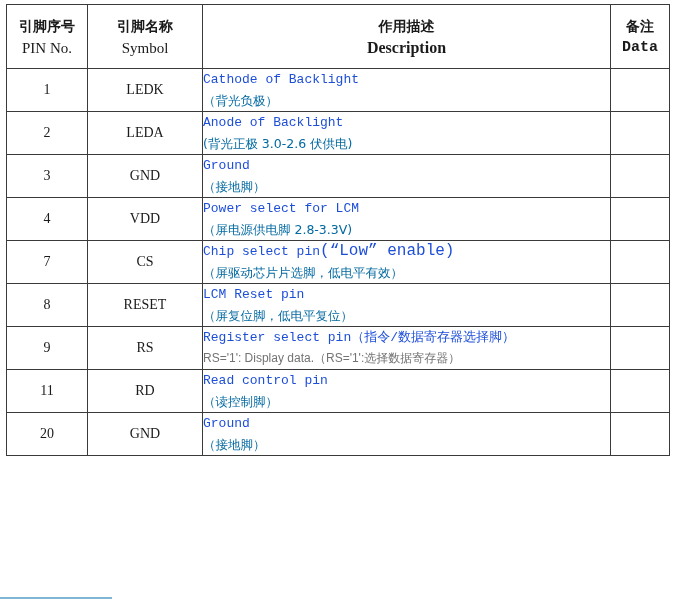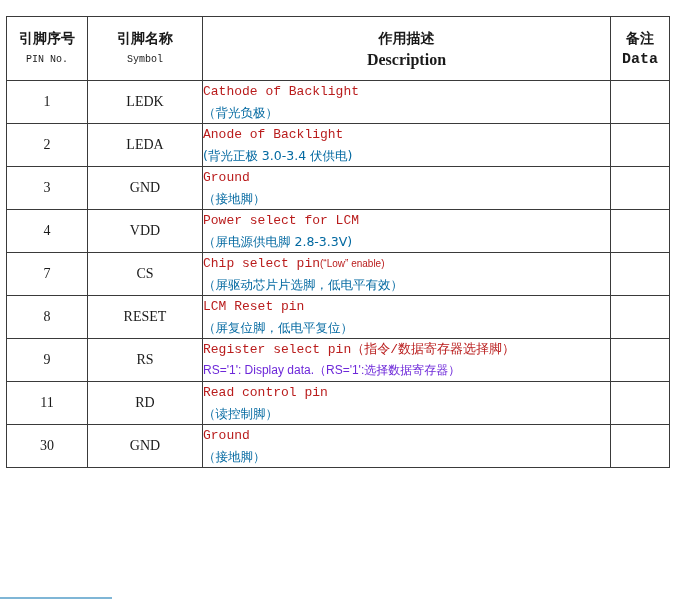--- a/index.html
+++ b/index.html
@@ -1,38 +1,38 @@
 <!DOCTYPE html>
 <html><head>
 <meta charset="utf-8">
 <style>
   html, body { margin: 0; padding: 0; }
   body {
     width: 676px; height: 601px; background: #ffffff; position: relative; overflow: hidden;
     font-family: "Liberation Serif", "DejaVu Serif", serif; color: #1a1a1a;
   }
   table.pin-table {
-    position: absolute; left: 6px; top: 16px;
+    position: absolute; left: 6px; top: 4px;
     width: 663px; border-collapse: collapse; table-layout: fixed;
   }
   table.pin-table td, table.pin-table th {
     border: 1.5px solid #3a3a3a; padding: 0; vertical-align: middle;
   }
   th { font-weight: bold; text-align: center; height: 63px; }
   th .zh { font-family: "DejaVu Sans", sans-serif; font-size: 14px; font-weight: bold; display: block; line-height: 22px; }
   th .en { font-size: 16px; display: block; line-height: 22px; }
-  th .en.mono { font-family: Liberation Mono, monospace; font-weight: normal; font-size: 10px; }
+  th .en.mono { font-family: Liberation Serif, serif; font-weight: normal; font-size: 15px; }
   th.notes .en { font-family: "Liberation Mono", "DejaVu Sans Mono", monospace; font-weight: bold; font-size: 15px; }
   tr.row td { height: 42px; }
   td.pin, td.sym { text-align: center; font-size: 14px; }
   td.desc { padding-left: 3px; font-size: 13px; line-height: 21px; }
-  .desc .l1 { font-family: "Liberation Mono", "DejaVu Sans Mono", monospace; font-size: 13px; color: #b91c1c; display: block; white-space: nowrap; }
+  .desc .l1 { font-family: "Liberation Mono", "DejaVu Sans Mono", monospace; font-size: 13px; color: #1d4ed8; display: block; white-space: nowrap; }
   .desc .l2 { font-family: "DejaVu Sans", sans-serif; font-size: 12.5px; color: #0369a1; display: block; white-space: nowrap; }
-  .desc .l1 .sans { font-family: Liberation Sans, sans-serif; font-size: 10px; }
-  .desc .l2.sans-line { font-family: "Liberation Sans", sans-serif; font-size: 12px; color:#6d28d9; }
+  .desc .l1 .sans { font-family: Liberation Mono, monospace; font-size: 16px; }
+  .desc .l2.sans-line { font-family: "Liberation Sans", sans-serif; font-size: 12px; color:#737373; }
   .blue-line { position: absolute; left: 0; top: 597px; width: 112px; height: 2px; background: #7fb6d6; }
 </style>
 </head>
 <body>
 
 <table class="pin-table">
   <colgroup>
     <col style="width:81px">
       <col style="width:115px">
       <col style="width:408px">
@@ -66,21 +66,21 @@
       <span class="l1"><span>Cathode of Backlight</span></span>
       <span class="l2">（背光负极）</span>
     </td>
     <td class="notes-cell"></td>
   </tr>
       <tr class="row">
     <td class="pin">2</td>
     <td class="sym">LEDA</td>
     <td class="desc">
       <span class="l1"><span>Anode of Backlight</span></span>
-      <span class="l2">(背光正极 3.0-3.4 伏供电)</span>
+      <span class="l2">(背光正极 3.0-2.6 伏供电)</span>
     </td>
     <td class="notes-cell"></td>
   </tr>
       <tr class="row">
     <td class="pin">3</td>
     <td class="sym">GND</td>
     <td class="desc">
       <span class="l1"><span>Ground</span></span>
       <span class="l2">（接地脚）</span>
     </td>
@@ -125,21 +125,21 @@
       <tr class="row">
     <td class="pin">11</td>
     <td class="sym">RD</td>
     <td class="desc">
       <span class="l1"><span>Read control pin</span></span>
       <span class="l2">（读控制脚）</span>
     </td>
     <td class="notes-cell"></td>
   </tr>
       <tr class="row">
-    <td class="pin">30</td>
+    <td class="pin">20</td>
     <td class="sym">GND</td>
     <td class="desc">
       <span class="l1"><span>Ground</span></span>
       <span class="l2">（接地脚）</span>
     </td>
     <td class="notes-cell"></td>
   </tr>
     </tbody>
 </table>
 

